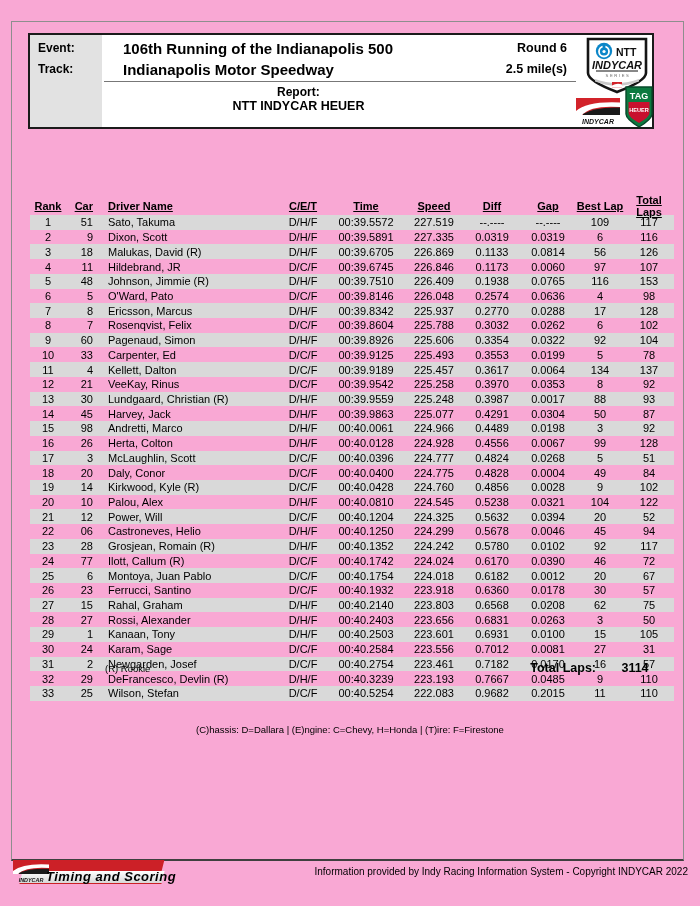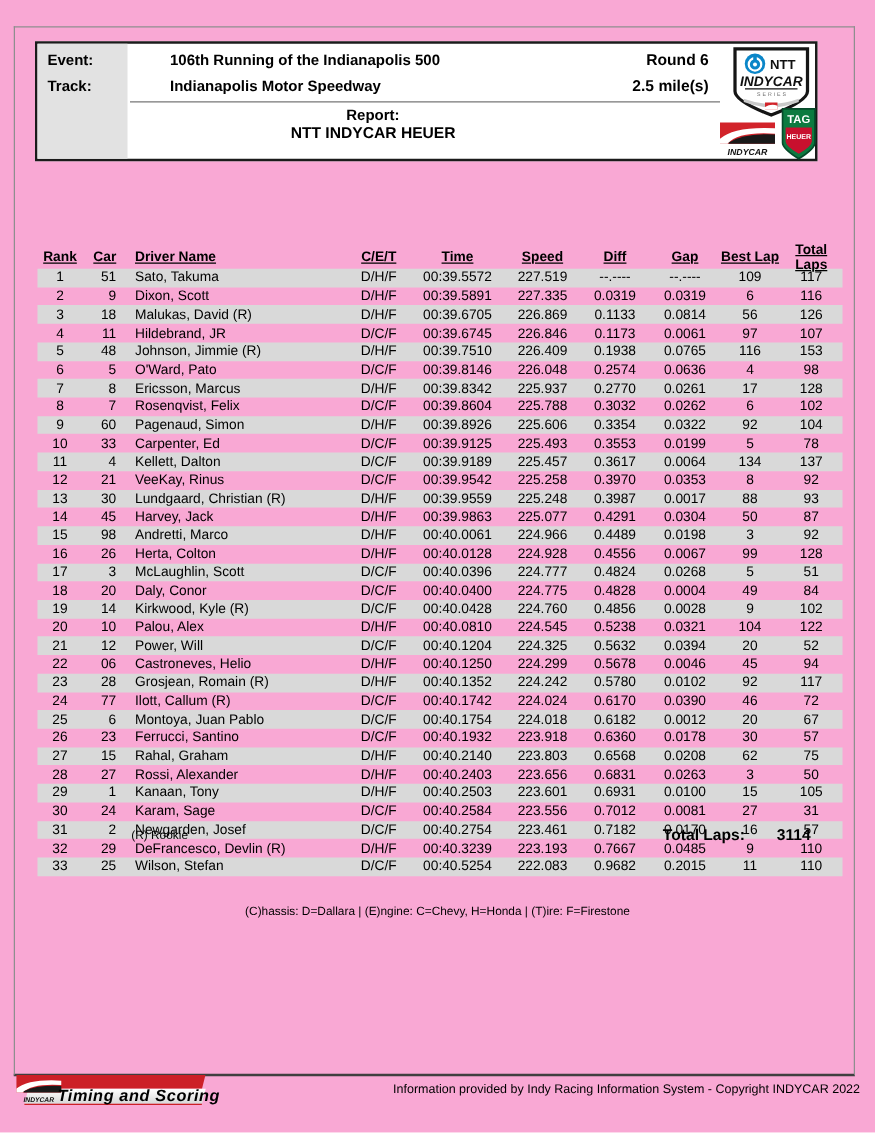--- a/index.html
+++ b/index.html
@@ -12,21 +12,21 @@
     border:1px solid #8e8e8e; border-bottom:2px solid #3f3f3f; }
 
   
   .header-box { position:absolute; left:28px; top:33px; width:626px; height:96px;
     border:2px solid #1b1b1b; background:#fff; }
   .hdr-labelcol { position:absolute; left:0; top:0; bottom:0; width:72px; background:#e2e2e2; }
   .hdr-rows { position:absolute; left:0; top:0; width:550px; height:100%; }
   .hdr-row { position:absolute; left:0; width:100%; height:20px; display:flex; align-items:center; }
   .hdr-row.r0 { top:3px; } .hdr-row.r1 { top:24px; } .hdr-row.r2 { top:50px;flex-direction:column; } .hdr-row.r3 { top:71px; }
   .hdr-label { width:72px; padding-left:8px; font-weight:bold; font-size:12px; }
-  .hdr-value { padding-left:34px; font-weight:bold; font-size:12px; flex:1; }
+  .hdr-value { padding-left:21px; font-weight:bold; font-size:15px; flex:1; }
   .hdr-right { font-weight:bold; font-size:12.5px; text-align:left; padding-right:13px; white-space:nowrap; }
   .hdr-divider { position:absolute; left:74px; top:46px; width:472px; height:0;
     border-top:1.5px solid #777; }
 
   
   .hdr-logos { position:absolute; right:0; top:0; width:74px; height:100%; }
   .ntt-shield { position:absolute; left:7px; top:1px; }
   .indycar-wing { position:absolute; left:-3px; top:62px; }
   .tag-logo { position:absolute; left:47px; top:51px; }
 
@@ -176,21 +176,21 @@
           <div class="c9">126</div>
         </div>
         <div class="rrow">
           <div class="c0">4</div>
           <div class="c1">11</div>
           <div class="c2">Hildebrand, JR</div>
           <div class="c3">D/C/F</div>
           <div class="c4">00:39.6745</div>
           <div class="c5">226.846</div>
           <div class="c6">0.1173</div>
-          <div class="c7">0.0061</div>
+          <div class="c7">0.0060</div>
           <div class="c8">97</div>
           <div class="c9">107</div>
         </div>
         <div class="rrow">
           <div class="c0">5</div>
           <div class="c1">48</div>
           <div class="c2">Johnson, Jimmie (R)</div>
           <div class="c3">D/H/F</div>
           <div class="c4">00:39.7510</div>
           <div class="c5">226.409</div>
@@ -212,21 +212,21 @@
           <div class="c9">98</div>
         </div>
         <div class="rrow">
           <div class="c0">7</div>
           <div class="c1">8</div>
           <div class="c2">Ericsson, Marcus</div>
           <div class="c3">D/H/F</div>
           <div class="c4">00:39.8342</div>
           <div class="c5">225.937</div>
           <div class="c6">0.2770</div>
-          <div class="c7">0.0261</div>
+          <div class="c7">0.0288</div>
           <div class="c8">17</div>
           <div class="c9">128</div>
         </div>
         <div class="rrow">
           <div class="c0">8</div>
           <div class="c1">7</div>
           <div class="c2">Rosenqvist, Felix</div>
           <div class="c3">D/C/F</div>
           <div class="c4">00:39.8604</div>
           <div class="c5">225.788</div>

